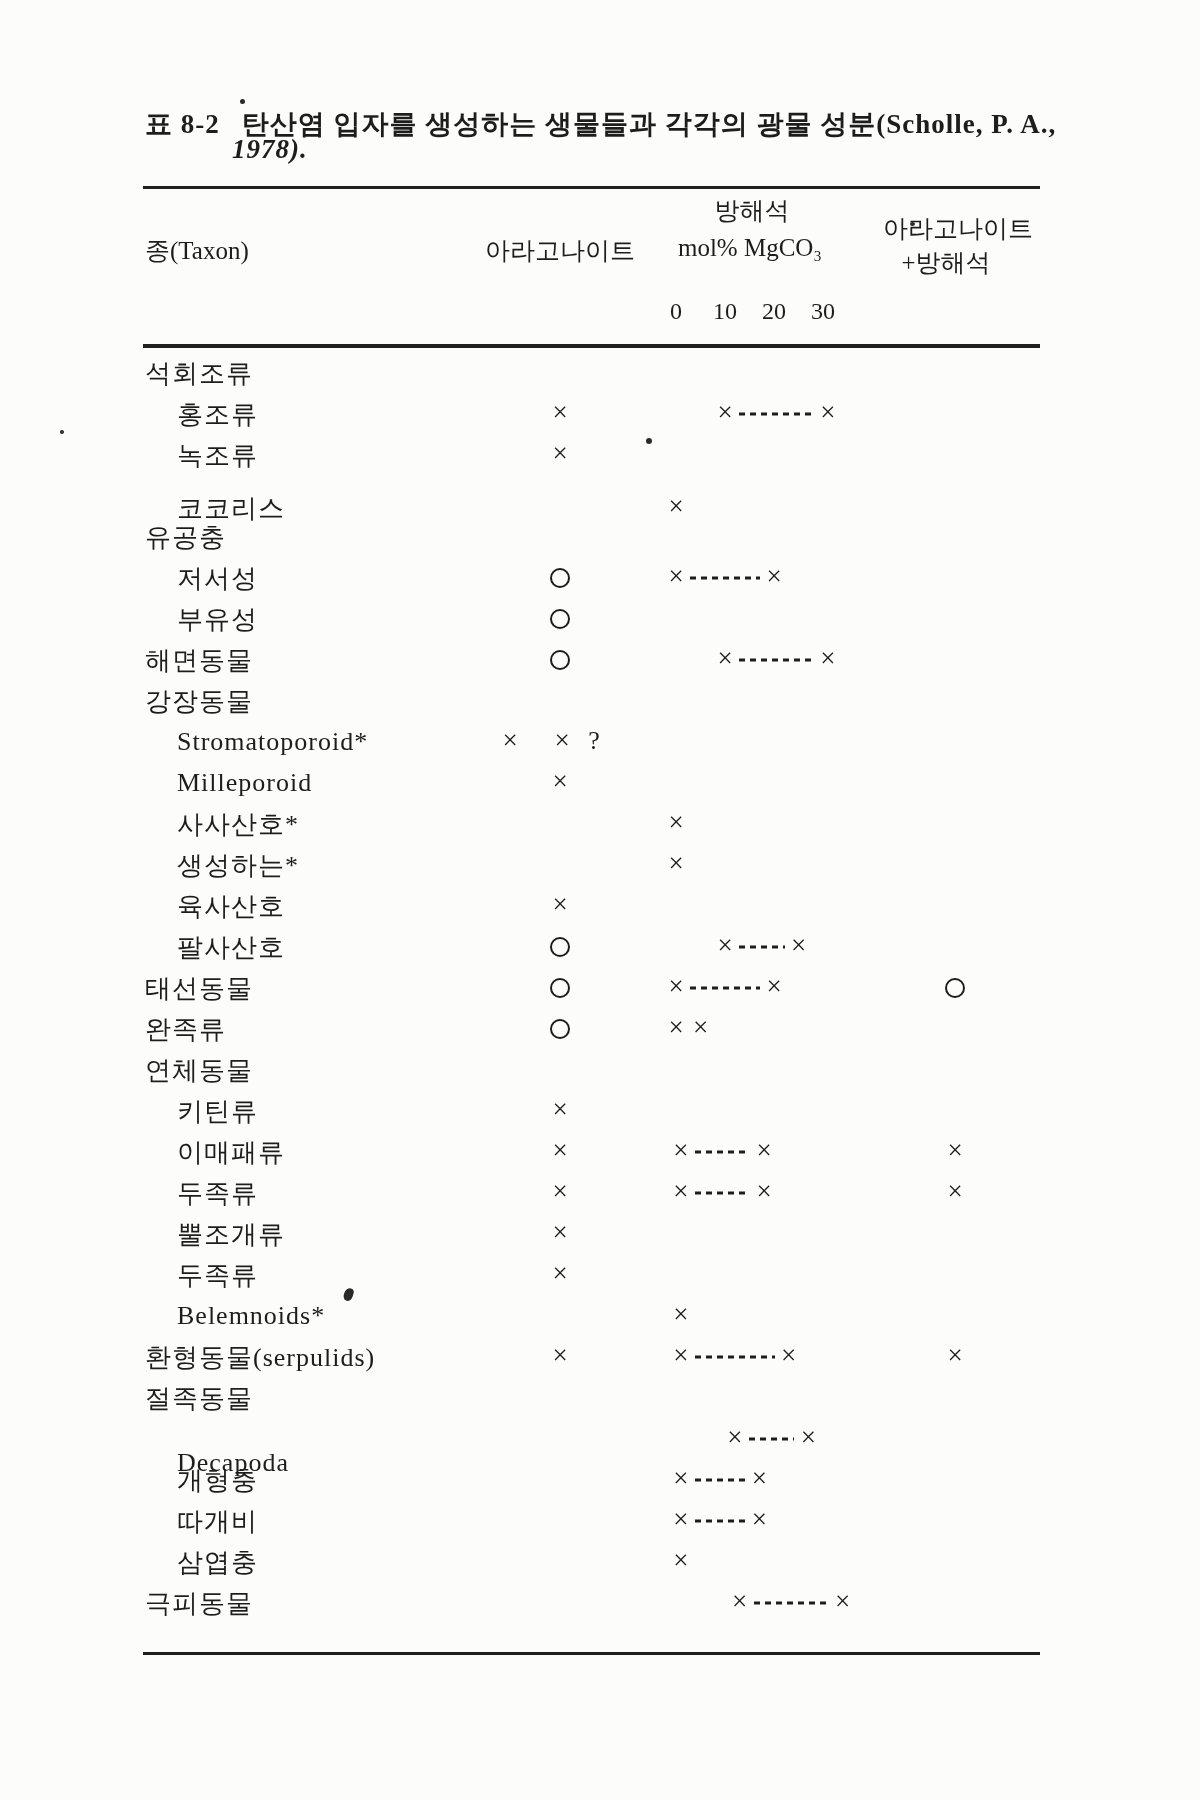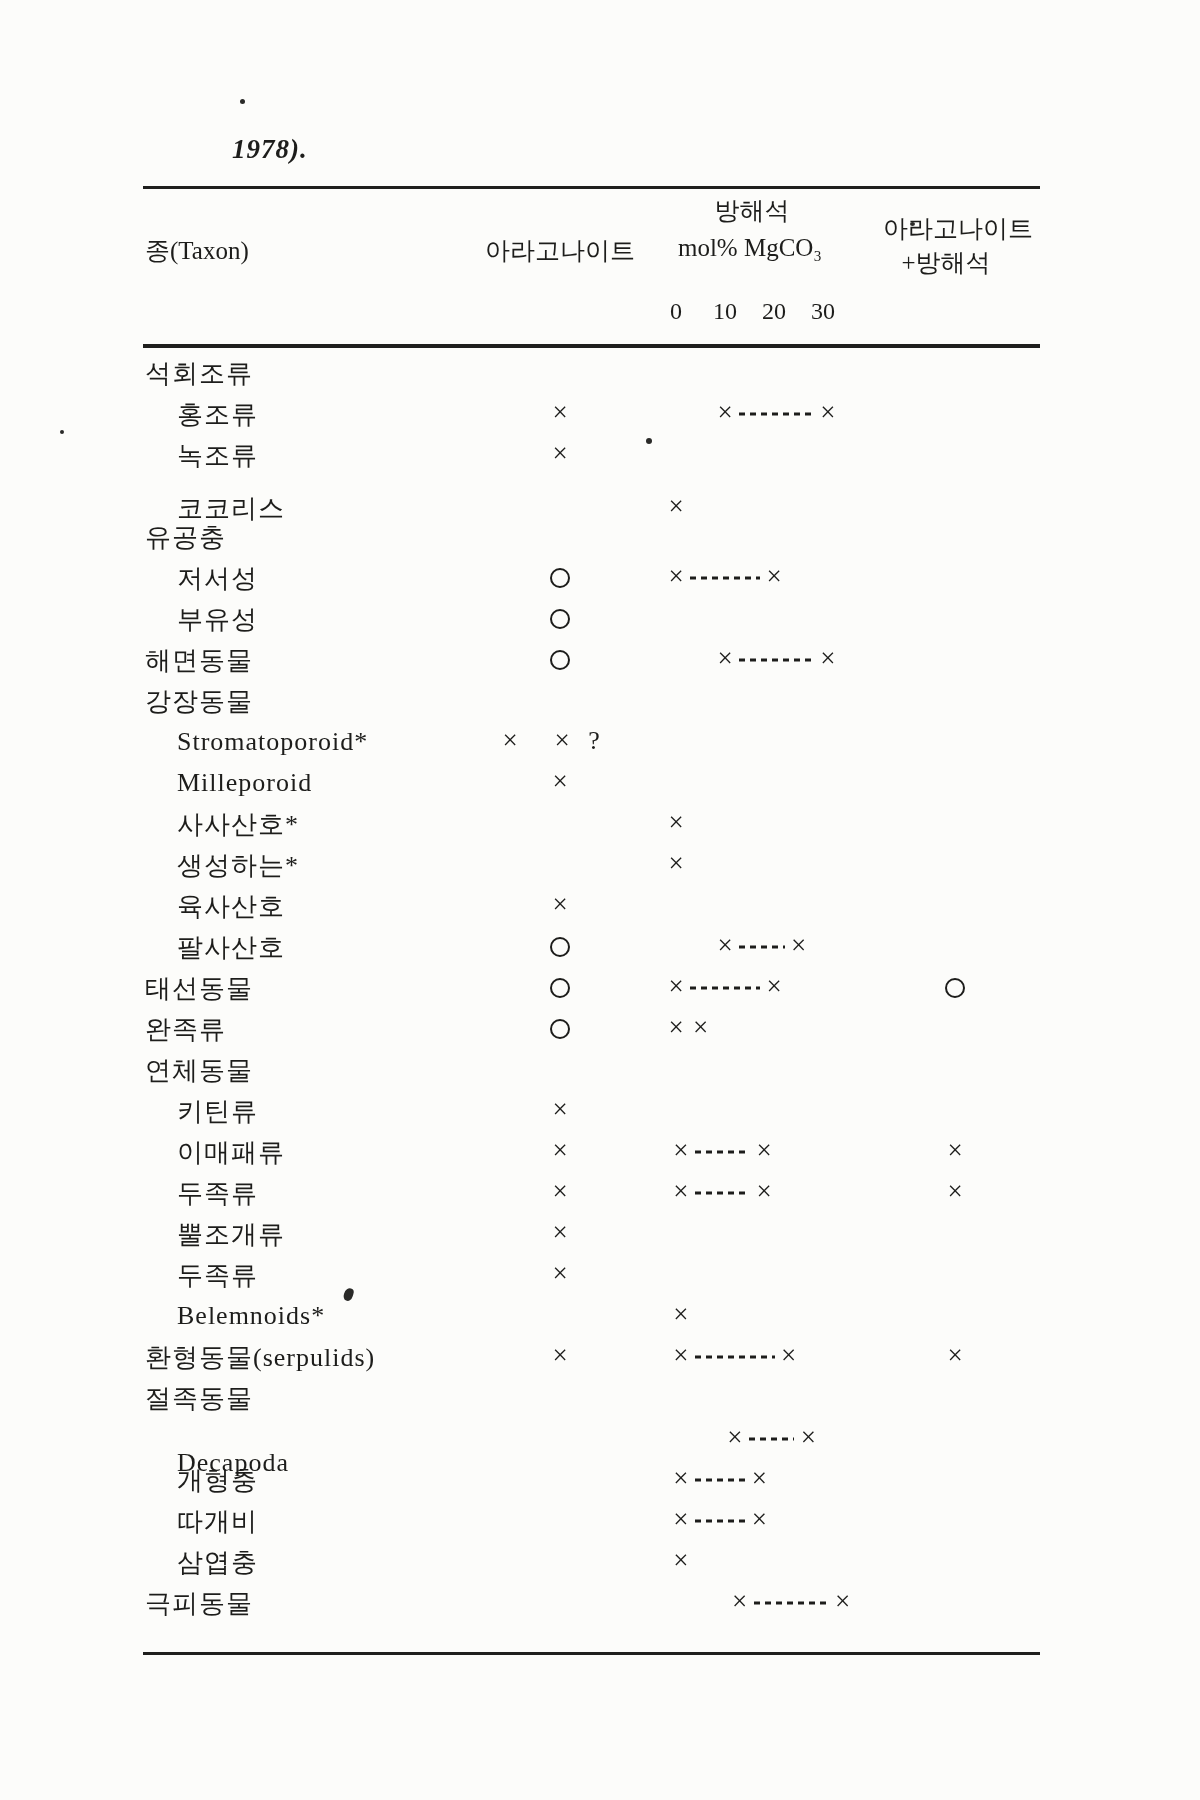--- a/index.html
+++ b/index.html
@@ -24,20 +24,23 @@
   .dots{position:absolute;top:50%;height:3px;transform:translateY(-50%);
       background:repeating-linear-gradient(to right,#1d1d1b 0 6px,transparent 6px 11px);}
   .footer{position:absolute;font-size:26px;letter-spacing:1px;display:flex;gap:30px;white-space:nowrap;}
   .speck{position:absolute;background:#2a2a28;border-radius:50%;}
 </style>
 </head>
 <body>
 
 <div class="page">
 
+  <div class="abs title-line" style="left:145px;top:106px;">
+    <span class="title-prefix">표 8-2</span><span>탄산염 입자를 생성하는 생물들과 각각의 광물 성분(Scholle, P. A.,</span>
+  </div>
   <div class="abs title-line" style="left:232px;top:134px;font-style:italic;">1978).</div>
 
   <div class="rule" style="left:143px;top:186px;width:897px;height:3px;"></div>
   <div class="rule" style="left:143px;top:344px;width:897px;height:4px;"></div>
   <div class="rule" style="left:143px;top:1652px;width:897px;height:3px;"></div>
 
   <div class="hdr" style="left:145px;top:234px;">종(Taxon)</div>
   <div class="hdr center" style="left:560px;top:234px;">아라고나이트</div>
   <div class="hdr center" style="left:752px;top:194px;">방해석</div>
   <div class="hdr center" style="left:750px;top:234px;">mol% MgCO₃</div>

